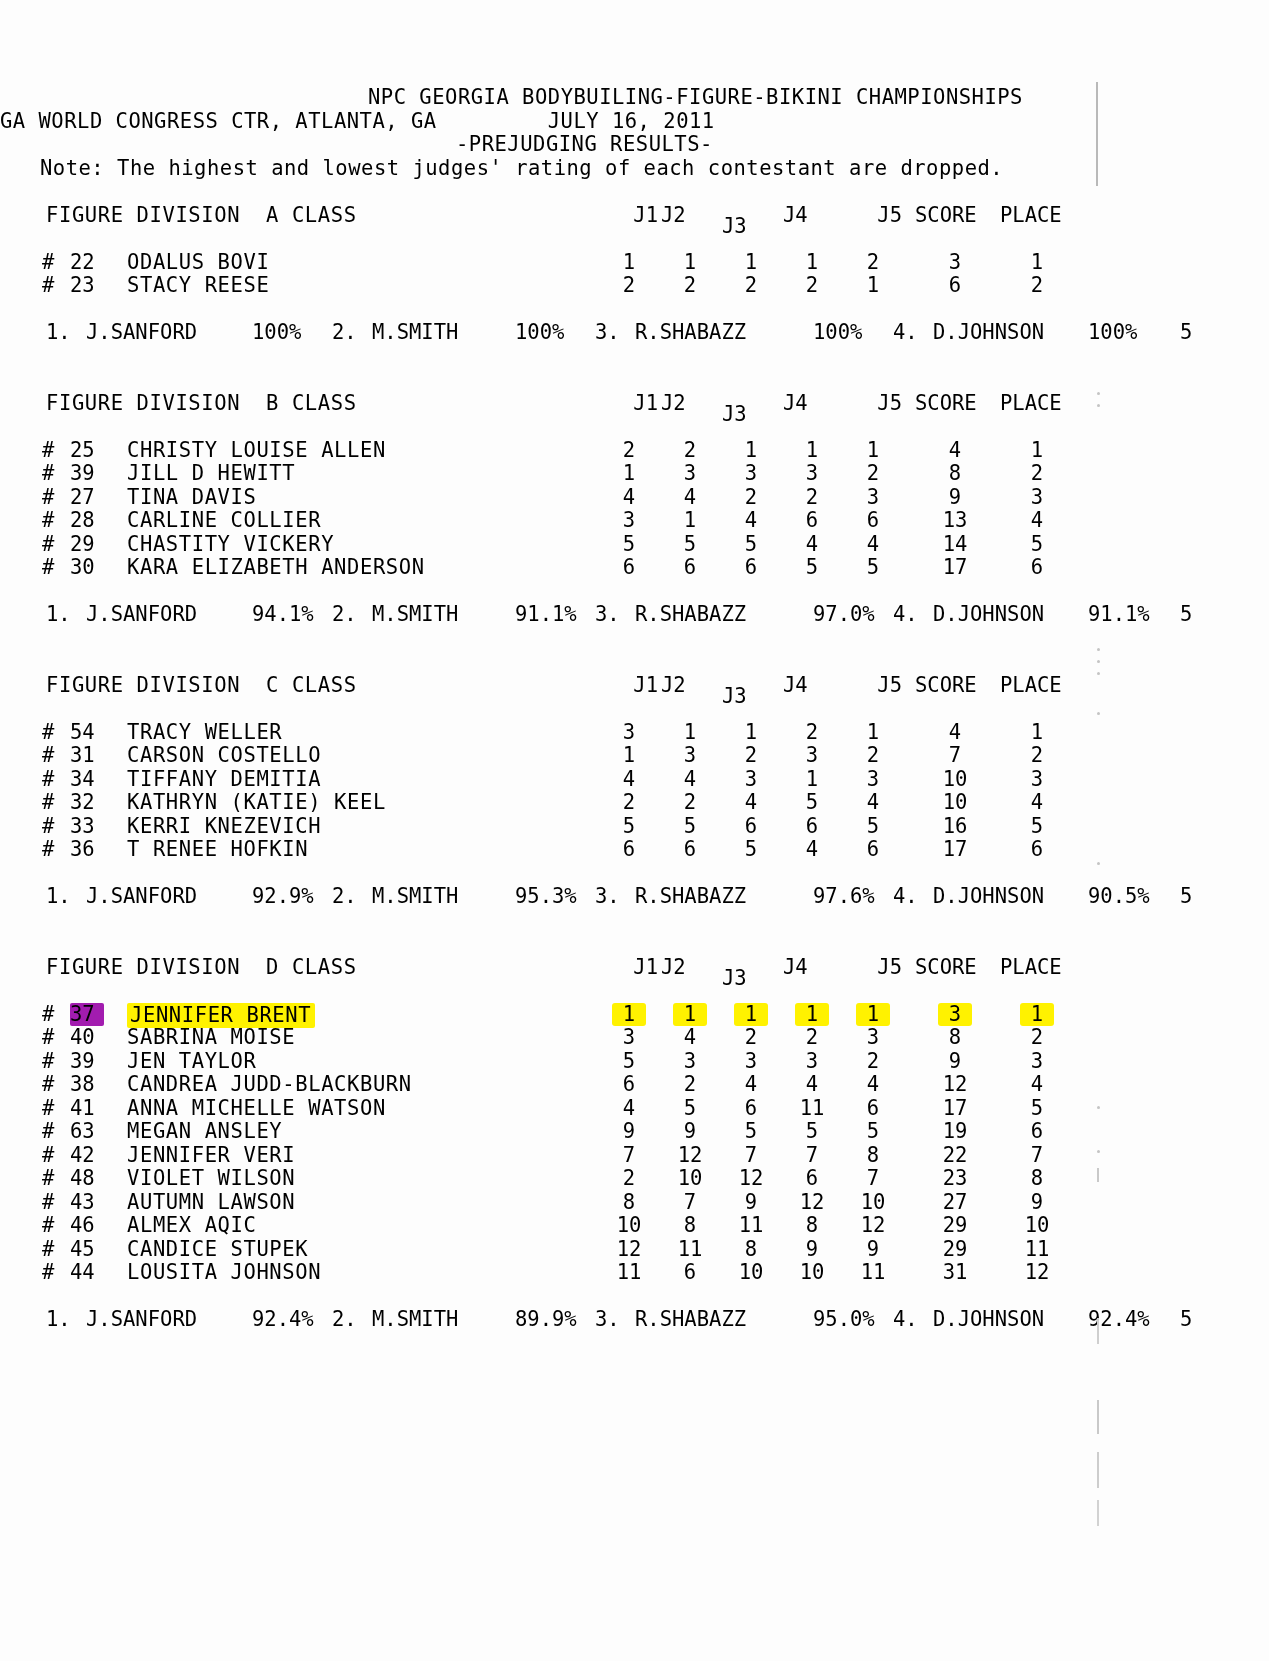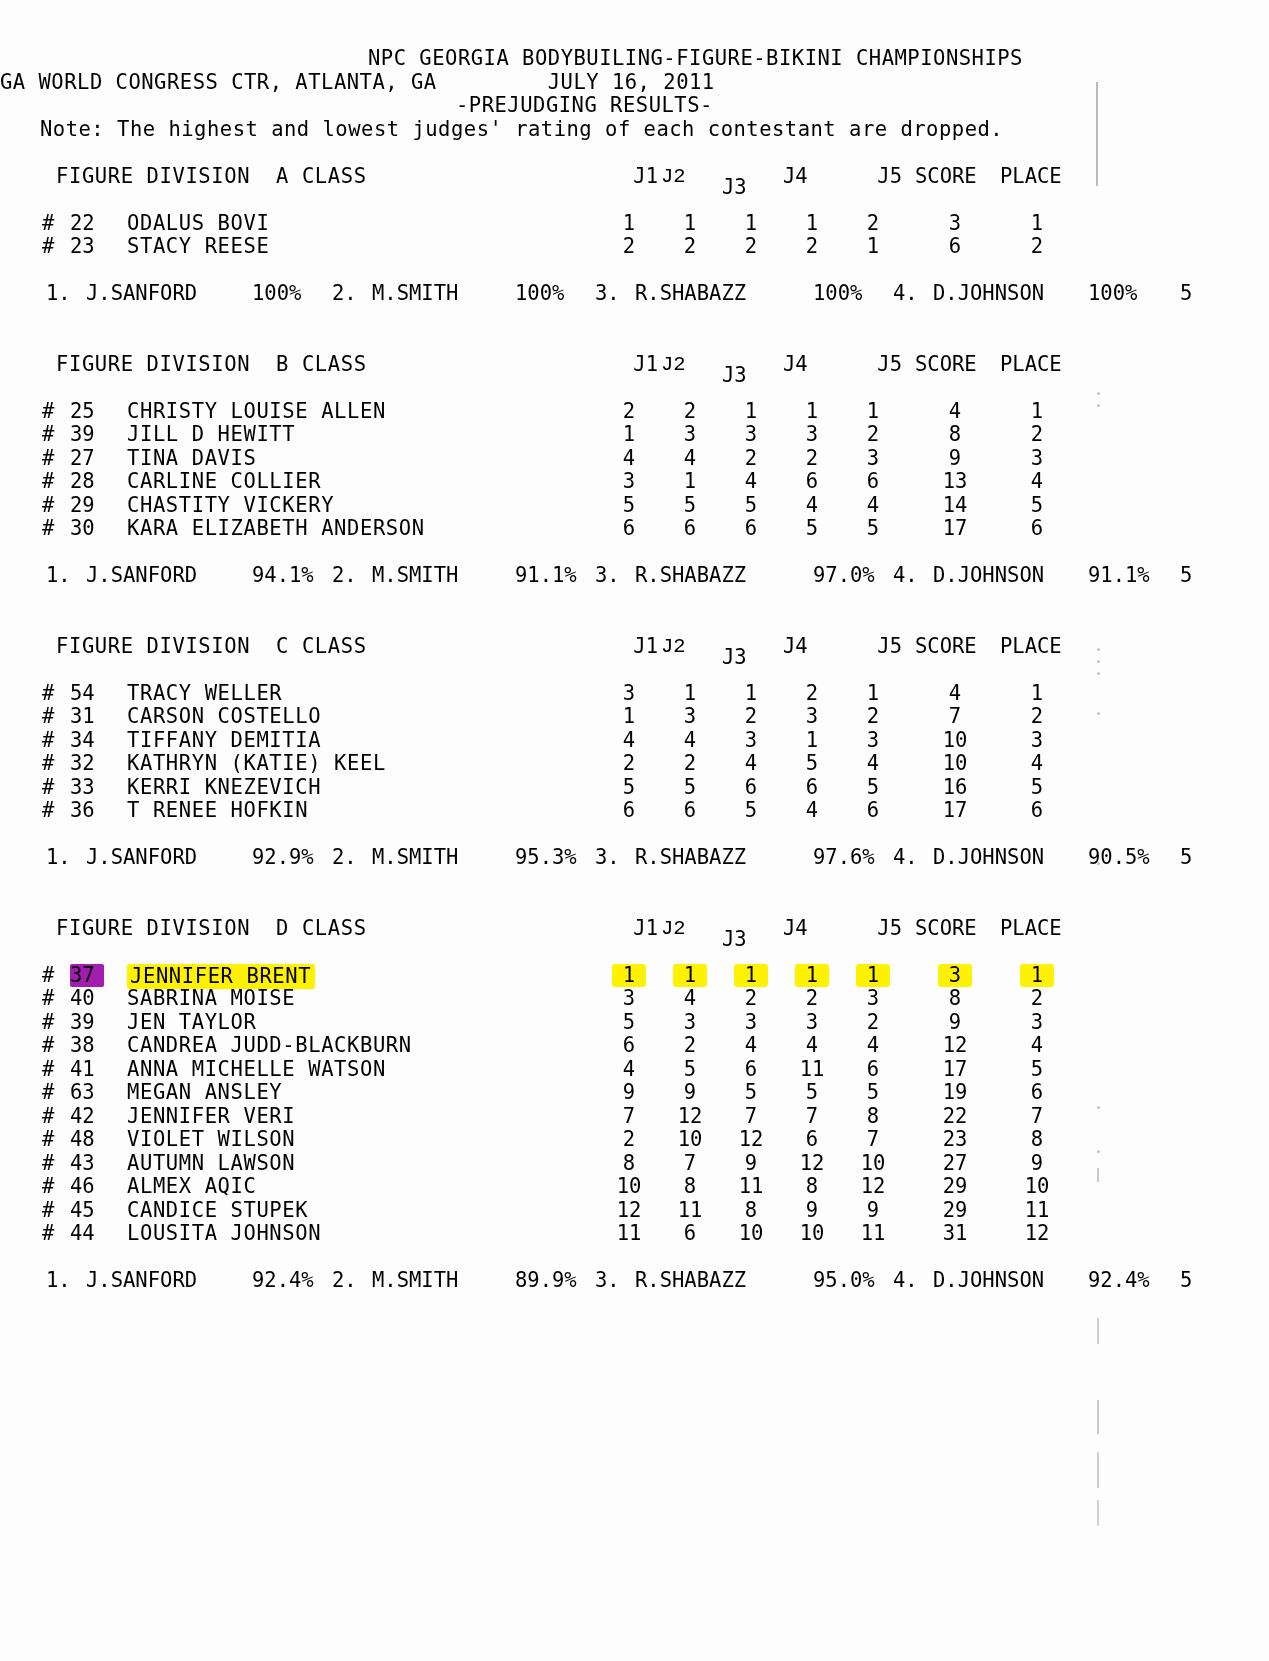--- a/index.html
+++ b/index.html
@@ -38,38 +38,38 @@
     height: 23.5px;
     line-height: 23.5px;
     font-size: 20.5px;
     letter-spacing: 0.5px;
     white-space: pre;
     font-family: "DejaVu Sans Mono", "Liberation Mono", monospace;
   }
   .blank { height: 23.5px; }
 
   
-  .title-block { margin-top: 47px; }
+  .title-block { margin-top: 86px; }
   .title-1 { padding-left: 368px; }
   .title-2 { }
   .title-2 .date { padding-left: 0; }
   .title-3 { padding-left: 456px; }
   .note    { padding-left: 40px; }
 
   
   .divrow, .entry, .judges {
     position: relative;
     height: 23.5px;
     line-height: 23.5px;
     font-size: 20.5px;
     white-space: pre;
   }
   .divrow .divlabel {
     position: absolute;
-    left: 56px;
+    left: 46px;
     letter-spacing: 0.6px;
   }
   .entry .num-hash {
     position: absolute;
     left: 42px;
   }
   .entry .num-val {
     position: absolute;
     left: 70px;
     width: 34px;
@@ -85,21 +85,21 @@
   .cJ1    { left: 612px; }
   .cJ2    { left: 673px; }
   .cJ3    { left: 734px; }
   .cJ4    { left: 795px; }
   .cJ5    { left: 856px; }
   .cSCORE { left: 938px; }
   .cPLACE { left: 1020px; }
 
   
   .hJ1    { left: 600px; width: 58px; text-align: right; }
-  .hJ2    { left: 661px; width: 58px; text-align: left; font-family: Liberation Mono, monospace; }
+  .hJ2    { left: 661px; width: 58px; text-align: left; }
   .hJ3    { left: 722px; width: 58px; text-align: left; margin-top: 11px; }
   .hJ4    { left: 783px; width: 58px; text-align: left; }
   .hJ5    { left: 844px; width: 58px; text-align: right; }
   .hSCORE { left: 915px; width: 80px; text-align: left; }
   .hPLACE { left: 1000px; width: 80px; text-align: left; }
 
   
   .judges { left: 0; }
   .judges span { position: absolute; white-space: pre; }
   .j-idx1 { left: 46px;  }

